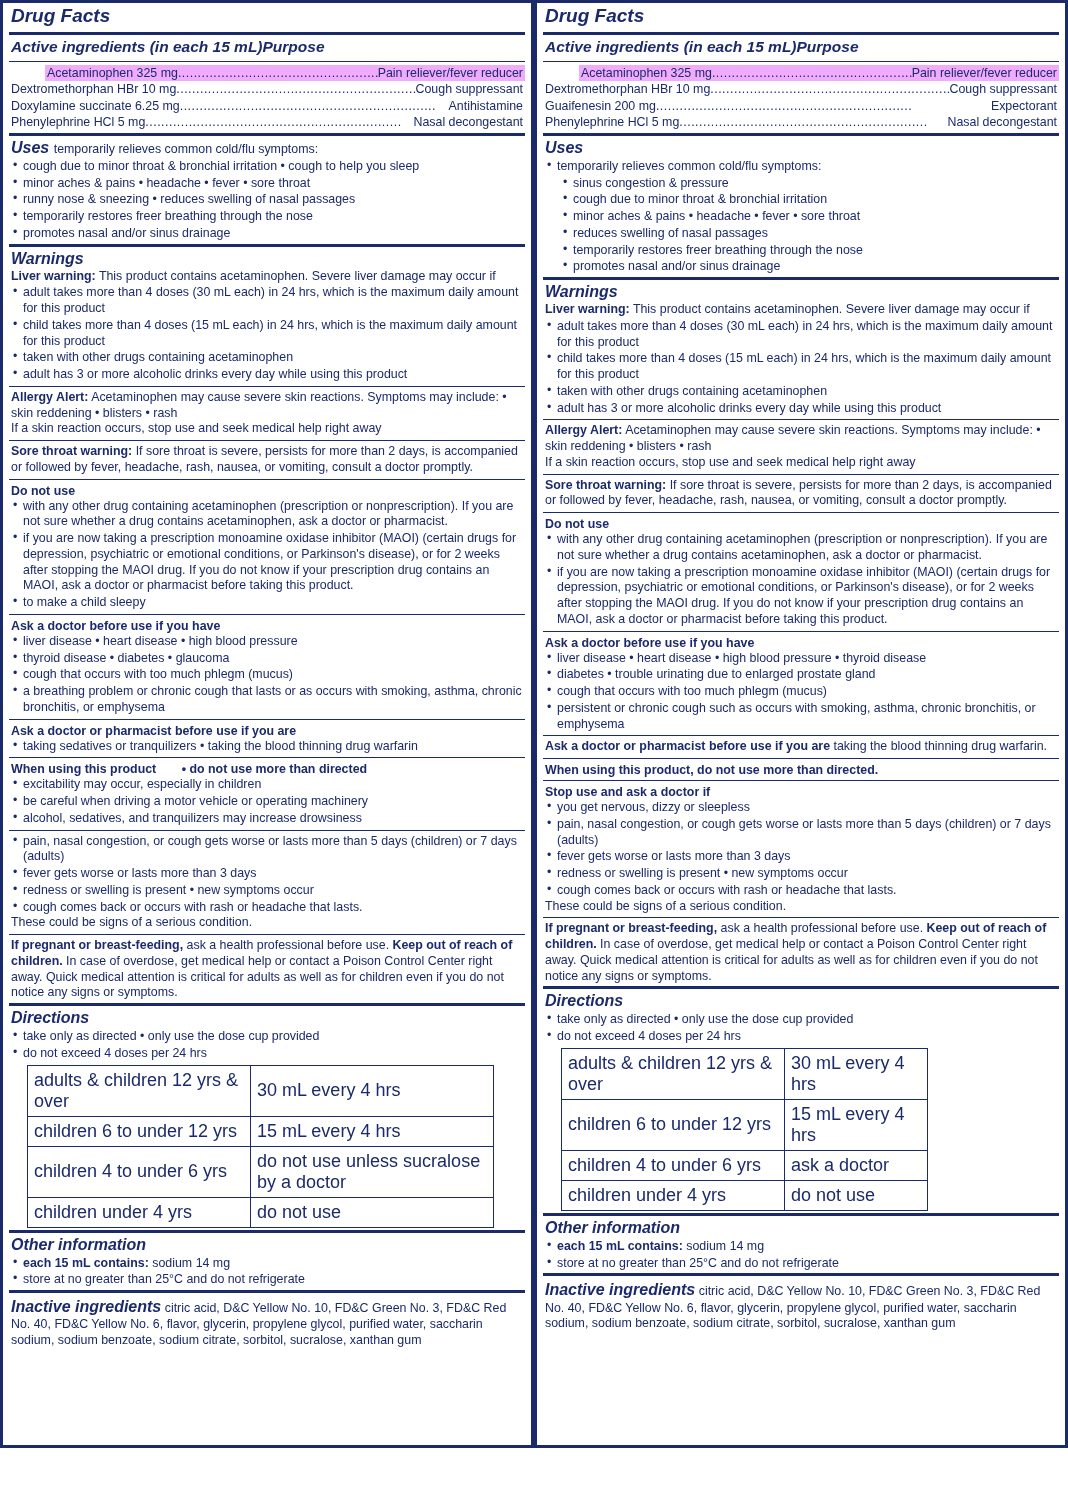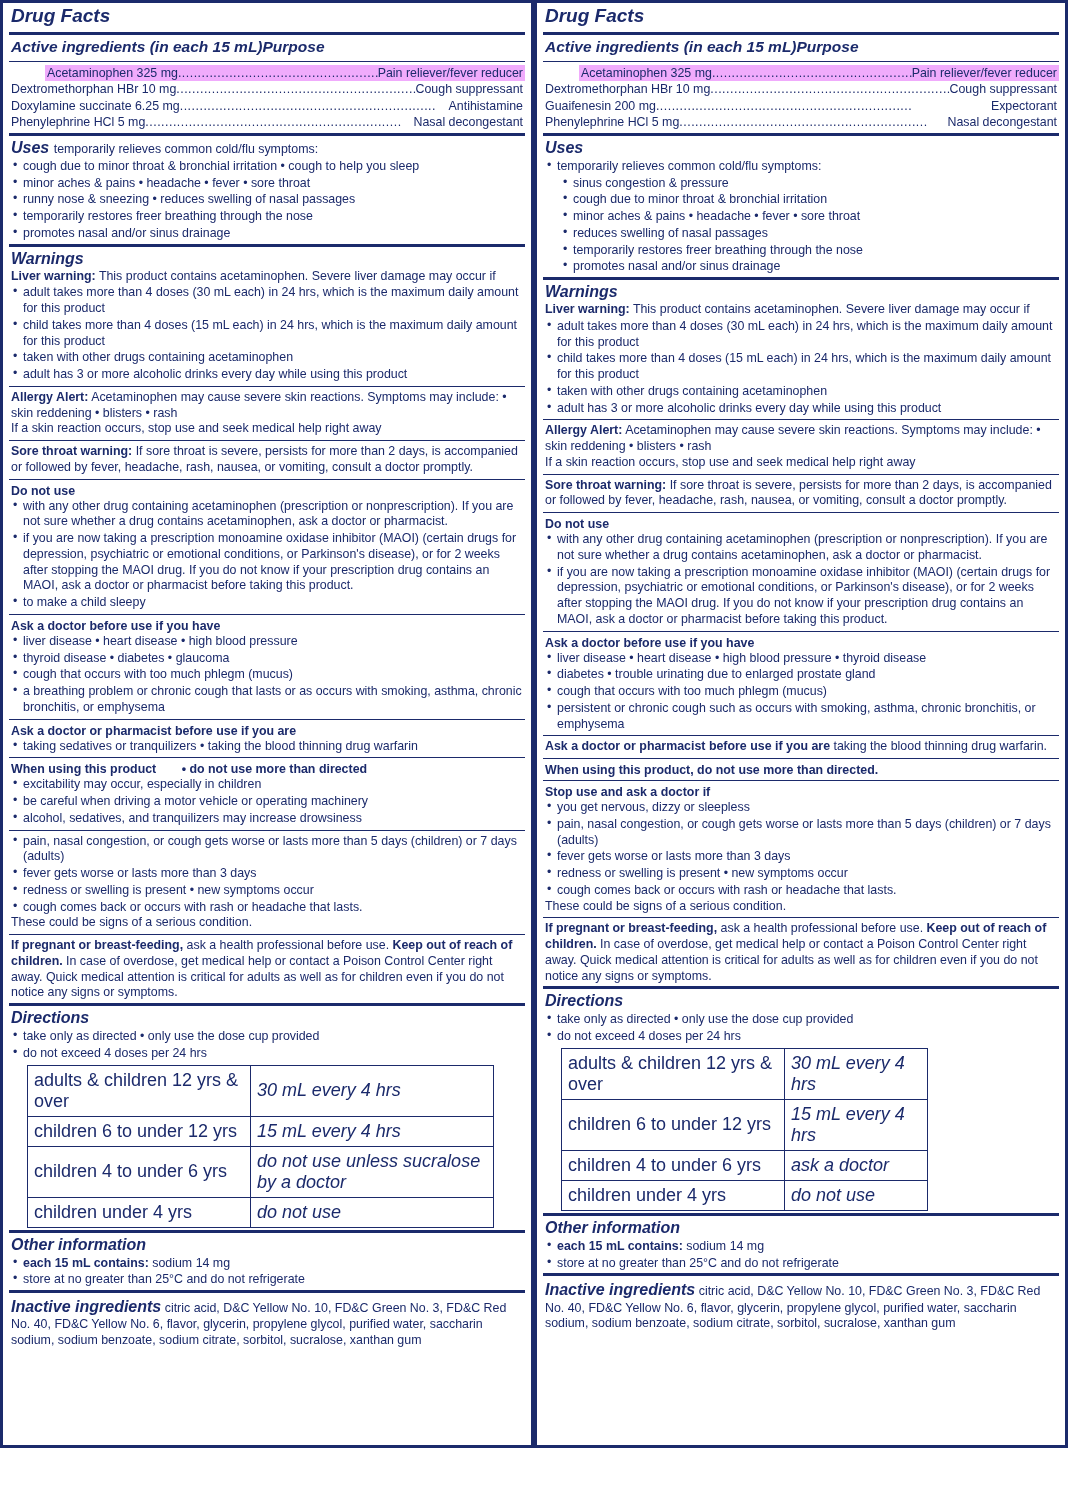--- a/index.html
+++ b/index.html
@@ -135,21 +135,21 @@
     border-collapse: collapse;
     font-size: 18px;
     margin: 3px 0 1px 18px;
   }
   .dir-table td {
     border: 1px solid #1b2a6b;
     padding: 4px 6px;
     vertical-align: middle;
   }
   .dir-table td.c1 { width: 210px; }
-  .dir-table td.c2 { width: 230px; font-style: italic; }
+  .dir-table td.c2 { width: 230px; }
   .inact {
     font-size: 12.4px;
     line-height: 1.27;
     padding: 2px 2px 0 2px;
   }
   .inact .lead {
     font-style: italic;
     font-weight: bold;
     font-size: 16px;
   }

